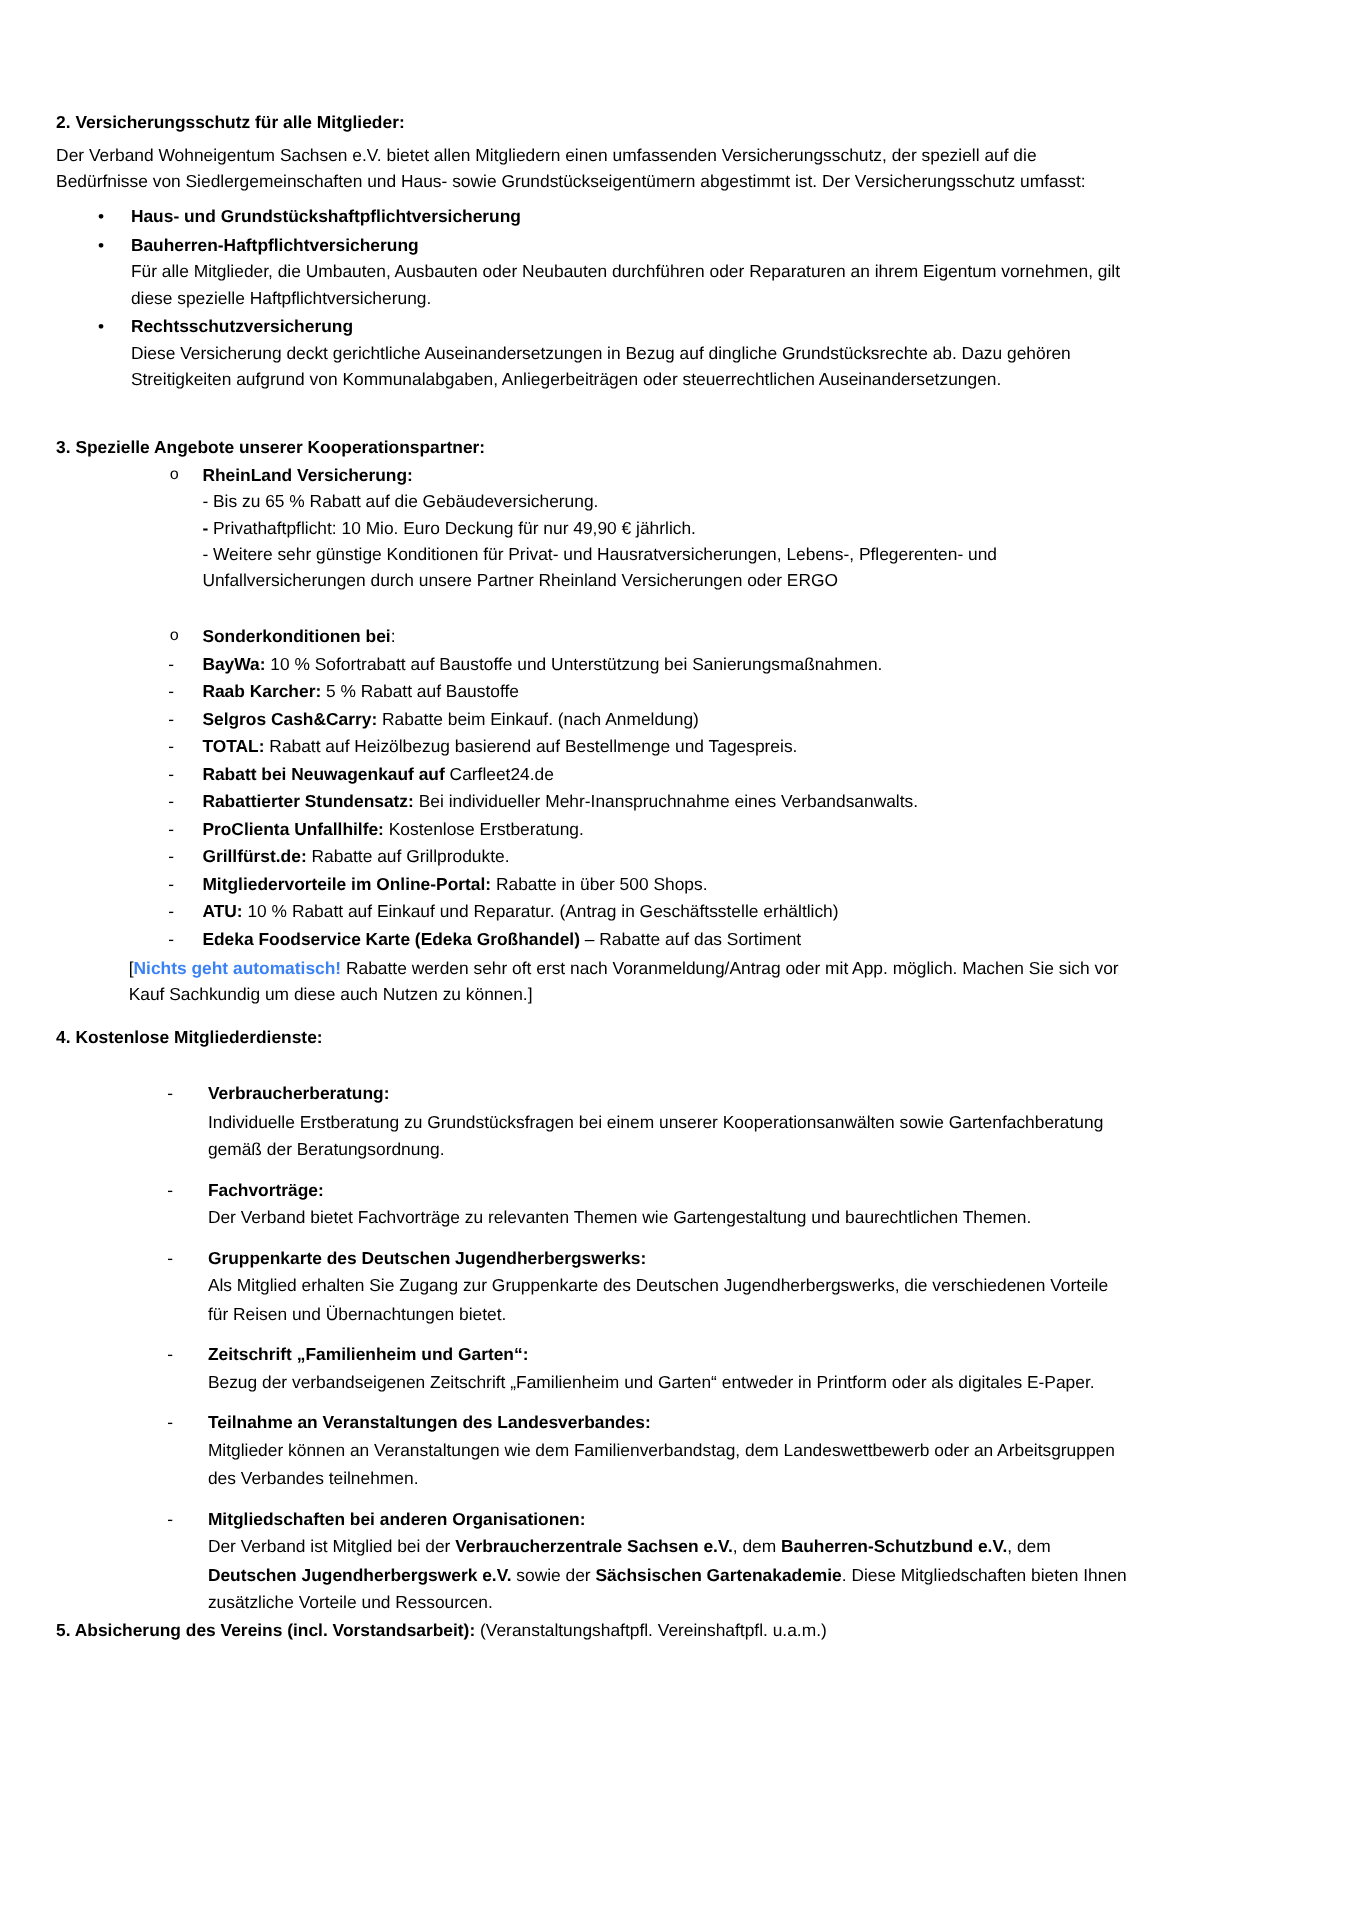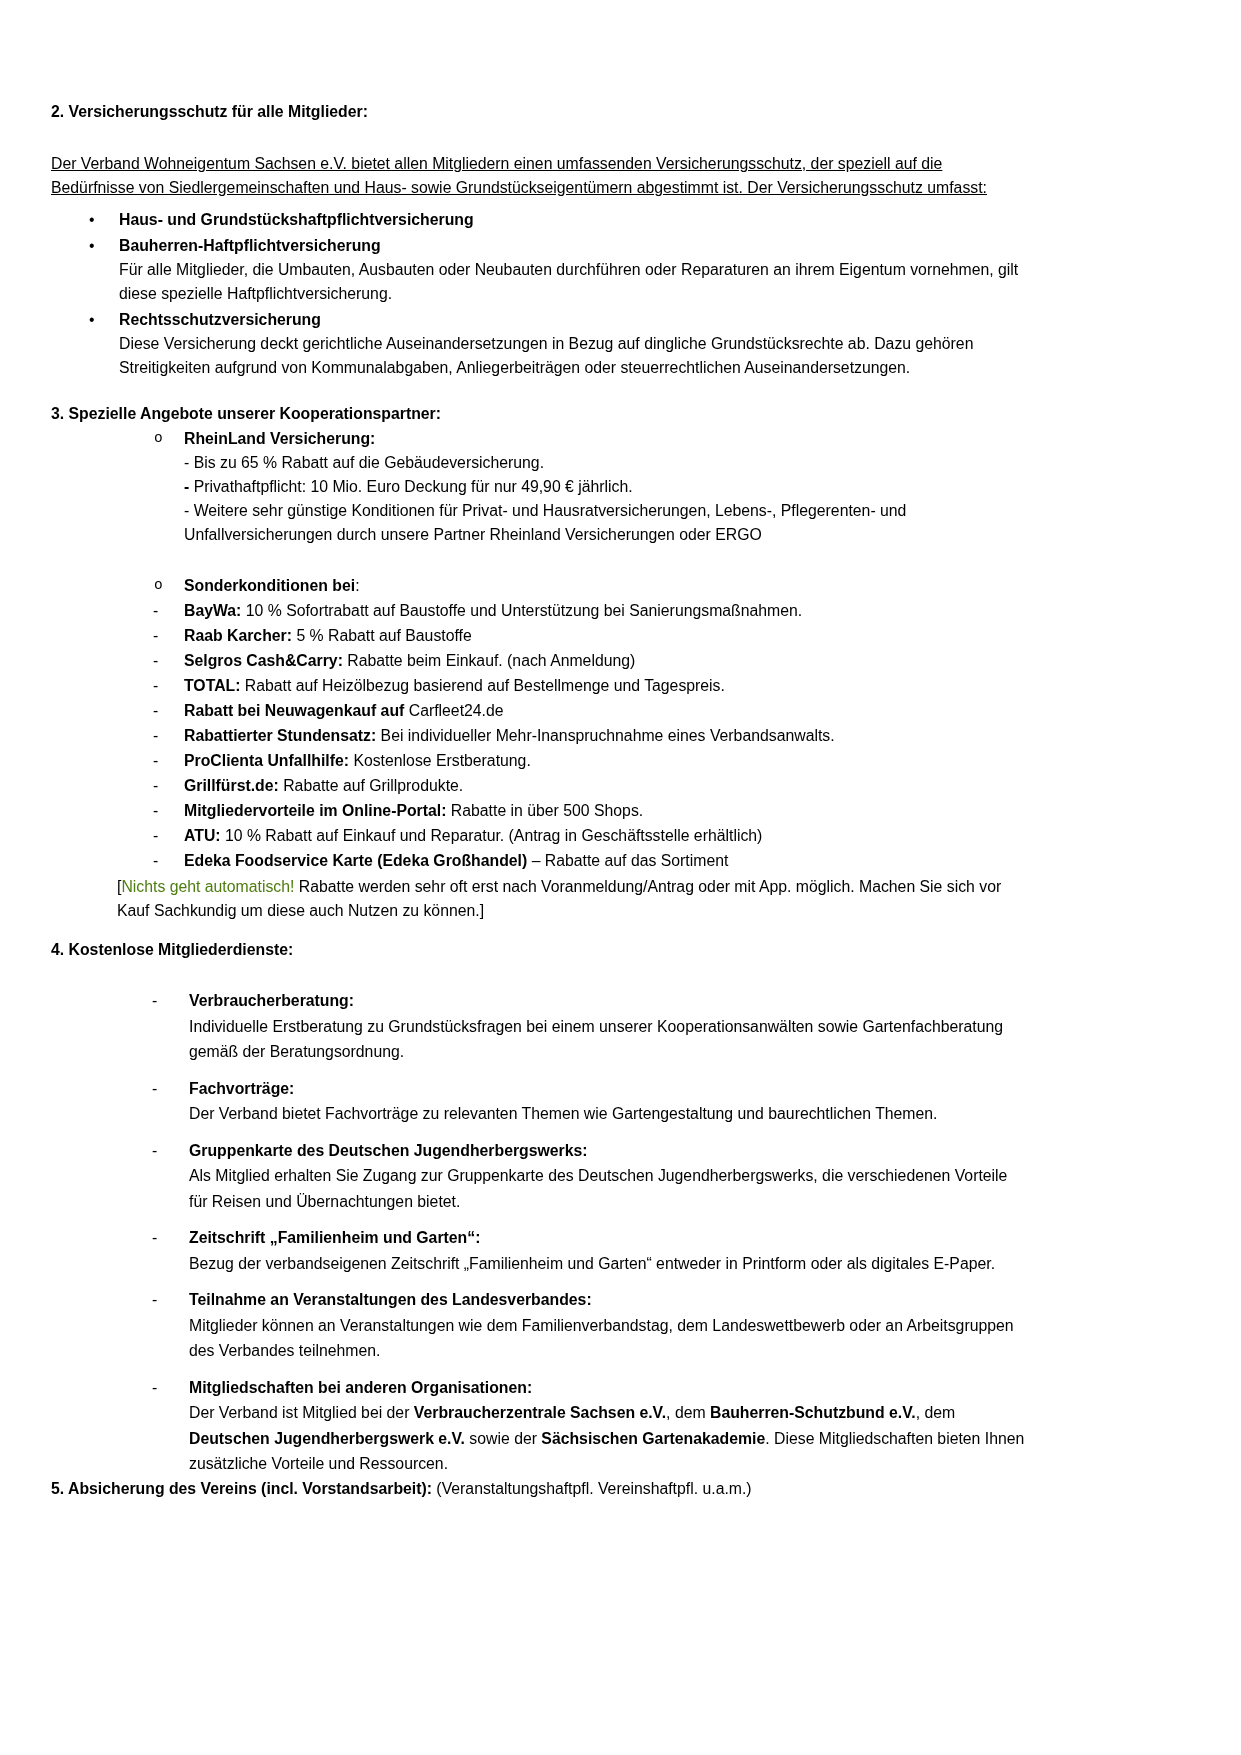--- a/index.html
+++ b/index.html
@@ -5,29 +5,29 @@
   * { margin:0; padding:0; box-sizing:border-box; }
   html, body { background:#ffffff; }
   body {
     width:1241px; height:1755px; position:relative; overflow:hidden;
     font-family:"Liberation Sans","DejaVu Sans",sans-serif;
     font-size:15.8px; line-height:24px; color:#000000;
   }
   .doc { position:absolute; left:51px; top:100px; width:978px; }
   .b { font-weight:bold; }
   .h { font-size:15.8px; line-height:24px; font-weight:bold; }
-  .intro { margin-top:28px;text-decoration:underline; }
+  .intro { margin-top:6px; }
 
   
   .list2 { margin-top:8px; }
   .li2 { position:relative; padding-left:68px; margin-bottom:2px; }
   .li2 .mark { position:absolute; left:38px; top:0; }
 
   
-  .h3 { margin-top:22px; }
+  .h3 { margin-top:38px; }
   .oblock { position:relative; padding-left:133px; }
   .oblock .mark {
     position:absolute; left:103px; top:-1px;
     font-family:"Liberation Mono","DejaVu Sans Mono",monospace; font-size:14.5px;
   }
   .rl { margin-top:1px; }
   .sk { margin-top:27px; }
   .pli { position:relative; padding-left:133px; margin-top:1px; }
   .pli .mark { position:absolute; left:102px; top:0; }
   .note { margin-top:2px; padding-left:66px; }
@@ -122,21 +122,21 @@
     <div class="pli">
       <span class="mark">-</span>
       <span class="b">ATU:</span><span> 10 % Rabatt auf Einkauf und Reparatur. (Antrag in Geschäftsstelle erhältlich)</span>
     </div>
     <div class="pli">
       <span class="mark">-</span>
       <span class="b">Edeka Foodservice Karte (Edeka Großhandel)</span><span> – Rabatte auf das Sortiment</span>
     </div>
   </div>
 
-  <div class="note"><span>[</span><span style="font-weight: normal; color: #4d7c0f;">Nichts geht automatisch!</span><span> Rabatte werden sehr oft erst nach Voranmeldung/Antrag oder mit App. möglich. Machen Sie sich vor Kauf Sachkundig um diese auch Nutzen zu können.]</span></div>
+  <div class="note"><span>[</span><span style="font-weight: bold; color: #3b82f6;">Nichts geht automatisch!</span><span> Rabatte werden sehr oft erst nach Voranmeldung/Antrag oder mit App. möglich. Machen Sie sich vor Kauf Sachkundig um diese auch Nutzen zu können.]</span></div>
 
   <div class="h h4">4. Kostenlose Mitgliederdienste:</div>
 
   <div class="list4">
     <div class="li4">
       <span class="mark">-</span>
       <div class="b">Verbraucherberatung:</div>
       <div><span>Individuelle Erstberatung zu Grundstücksfragen bei einem unserer Kooperationsanwälten sowie Gartenfachberatung gemäß der Beratungsordnung.</span></div>
     </div>
     <div class="li4">

